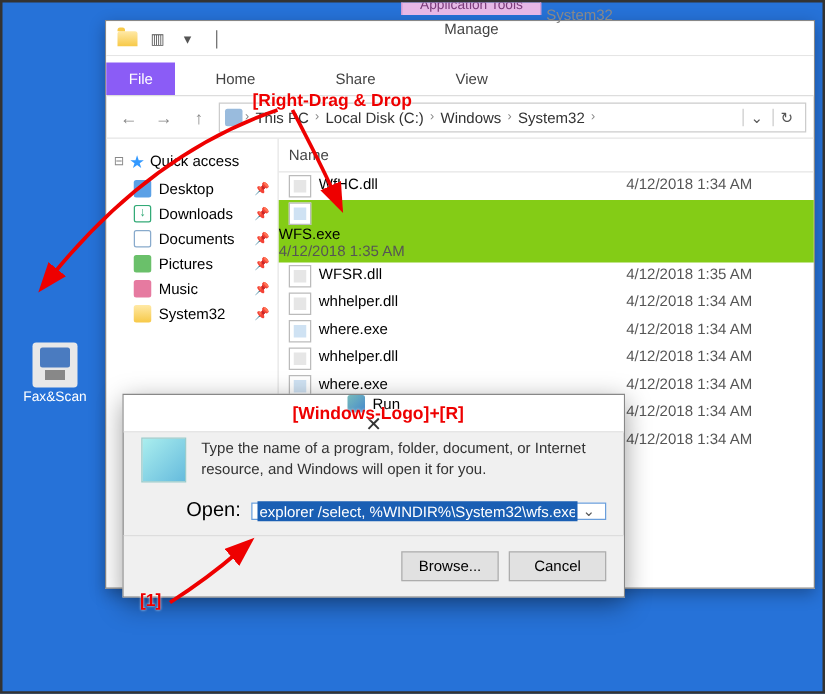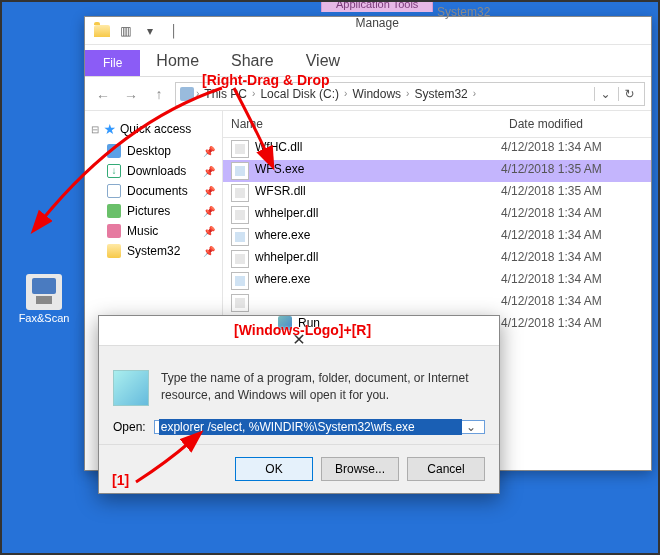--- a/index.html
+++ b/index.html
@@ -14,21 +14,21 @@
   
   .explorer { position: absolute; left: 82px; top: 14px; width: 568px; height: 455px; background: #fff; border: 1px solid #888; box-shadow: 0 4px 12px rgba(0,0,0,.3); }
   .titlebar { height: 28px; background: #fff; display: flex; align-items: center; padding: 0 6px; border-bottom: 1px solid #e5e5e5; }
   .titlebar .qat { display: flex; gap: 2px; align-items: center; }
   .qat-btn { width: 22px; height: 22px; display: flex; align-items: center; justify-content: center; font-size: 12px; color: #555; }
   .folder-ico { width: 16px; height: 12px; background: linear-gradient(#ffe9a6,#f7c948); border-radius: 2px 2px 0 0; position: relative; }
   .folder-ico::before { content:""; position:absolute; top:-3px; left:0; width:6px; height:3px; background:#f7c948; border-radius:2px 2px 0 0;}
 
   .ribbon-tabs { display: flex; align-items: flex-end; height: 32px; background: #fff; border-bottom: 1px solid #ddd; padding-left: 0; position: relative; }
   .file-tab { background: #8b5cf6; color: #fff; padding: 6px 18px; font-size: 12px; height: 26px; display:flex; align-items:center; }
-  .rtab { padding: 6px 16px; font-size: 16px; color: #444; cursor: pointer; }
+  .rtab { padding: 6px 32px; font-size: 12px; color: #444; cursor: pointer; }
   .tool-context { position: absolute; left: 236px; top: -22px; display: flex; flex-direction: column; align-items: center; }
   .tool-context .hdr { background: #e6b8e6; color: #7a3b7a; font-size: 11px; padding: 2px 14px; border: 1px solid #d49ad4; border-bottom: none; }
   .tool-context .tab { font-size: 12px; color: #444; padding: 4px 14px; }
   .context-label { position: absolute; left: 352px; top: -12px; font-size: 12px; color: #888; }
 
   .addrbar { height: 34px; display: flex; align-items: center; padding: 4px 6px; gap: 4px; border-bottom: 1px solid #e5e5e5; }
   .nav-btn { width: 24px; height: 24px; display:flex; align-items:center; justify-content:center; color:#888; font-size:14px; }
   .breadcrumb { flex: 1; height: 24px; border: 1px solid #ccc; display: flex; align-items: center; padding: 0 4px; font-size: 12px; gap: 2px; overflow: hidden; }
   .crumb { color: #333; padding: 0 3px; white-space: nowrap; }
   .sep { color: #888; font-size: 10px; }
@@ -47,39 +47,39 @@
   .mini-ico.doc { background:#fff; border:1px solid #8ac;}
   .mini-ico.pic { background:#6ac06a;}
   .mini-ico.mus { background:#e67aa0;}
 
   .filelist { flex: 1; font-size: 12px; }
   .cols { display: flex; border-bottom: 1px solid #e5e5e5; color: #444; }
   .cols div { padding: 6px 8px; }
   .col-name { flex: 1; }
   .col-date { width: 150px; }
   .row { display: flex; padding: 2px 0; cursor: pointer; }
-  .row.sel { background: #c4b5fd; }
+  .row.sel { background: #84cc16; flex-direction: column; }
   .row .ic { width: 18px; height: 18px; margin: 0 6px 0 8px; background: #fff; border: 1px solid #bbb; position: relative; }
   .row .ic.dll::after { content:""; position:absolute; inset:3px; background:#e6e6e6; }
   .row .ic.exe::after { content:""; position:absolute; inset:3px; background:#cfe2f3; }
   .row .fname { flex: 1; }
   .row .fdate { width: 150px; color: #555; }
 
   
   .run { position: absolute; left: 96px; top: 313px; width: 402px; background: #f0f0f0; border: 1px solid #888; box-shadow: 0 6px 20px rgba(0,0,0,.4); }
   .run-title { height: 30px; background: #fff; display: flex; align-items: center; padding: 0 8px; border-bottom: 1px solid #ddd; flex-direction: column; }
   .run-title .t { font-size: 12px; flex: 1; display:flex; align-items:center; gap:6px;}
   .run-title .close { font-size: 16px; color: #333; padding: 0 8px; cursor: pointer; }
   .run-ico { width:14px; height:14px; background:linear-gradient(135deg,#7bb,#48c); border-radius:2px; }
-  .run-body { padding: 24px 14px 10px; }
+  .run-body { padding: 4px 14px 10px; }
   .run-msg { display: flex; gap: 12px; margin-bottom: 14px; }
   .run-msg .big-ico { width: 36px; height: 36px; background: linear-gradient(135deg,#aee,#6bd); border: 1px solid #9cc; flex-shrink:0; }
   .run-msg p { font-size: 12px; color: #333; line-height: 1.4; }
   .run-open { display: flex; align-items: center; gap: 8px; }
-  .run-open label { font-size: 12px; }
+  .run-open label { font-size: 16px; margin-left: 36px; }
   .run-open .combo { flex: 1; height: 14px; border: 1px solid #6a9edb; background: #fff; display: flex; align-items: center; padding: 0 4px; font-size: 12px; }
   .combo input { flex:1; border:none; outline:none; font-size:12px; background:#1a5fb4; color:#fff; padding:1px 2px; }
   .combo .dd { color:#555; padding:0 4px; cursor:pointer; }
   .run-btns { background: #f0f0f0; padding: 12px 14px; display: flex; justify-content: flex-end; gap: 8px; border-top: 1px solid #ddd; }
   .btn { min-width: 78px; height: 24px; font-size: 12px; background: #e1e1e1; border: 1px solid #adadad; cursor: pointer; }
   .btn.def { background: #e5f1fb; border-color: #0078d7; }
 
   
   .anno { position: absolute; color: #e00; font-weight: bold; font-size: 14px; pointer-events: none; text-shadow: 0 0 2px #fff; }
   svg.arrows { position: absolute; inset: 0; pointer-events: none; }
@@ -174,21 +174,20 @@
             <span class="mini-ico folder"></span>
             <span>System32</span>
             <span class="pin">📌</span>
           </div>
         </div>
     </div>
 
     <div class="filelist">
       <div class="cols">
         <div class="col-name">Name</div>
-        <div class="col-date">Date modified</div>
       </div>
       <div id="file-rows">
           <div class="row">
             <span class="ic dll"></span>
             <span class="fname">WfHC.dll</span>
             <span class="fdate">4/12/2018 1:34 AM</span>
           </div>
           <div class="row sel">
             <span class="ic exe"></span>
             <span class="fname">WFS.exe</span>
@@ -249,21 +248,20 @@
     </div>
     <div class="run-open">
       <label>Open:</label>
       <div class="combo">
         <input type="text" value="explorer /select, %WINDIR%\System32\wfs.exe" style="">
         <span class="dd">⌄</span>
       </div>
     </div>
   </div>
   <div class="run-btns">
-    <button class="btn def">OK</button>
     <button class="btn">Browse...</button>
     <button class="btn">Cancel</button>
   </div>
 </div>
 
 <div class="anno" style="left:200px; top:70px;">[Right-Drag &amp; Drop</div>
 <div class="anno" style="left:232px; top:320px;">[Windows-Logo]+[R]</div>
 <div class="anno" style="left:110px; top:470px;">[1]</div>
 
 <svg class="arrows" width="660" height="555">

